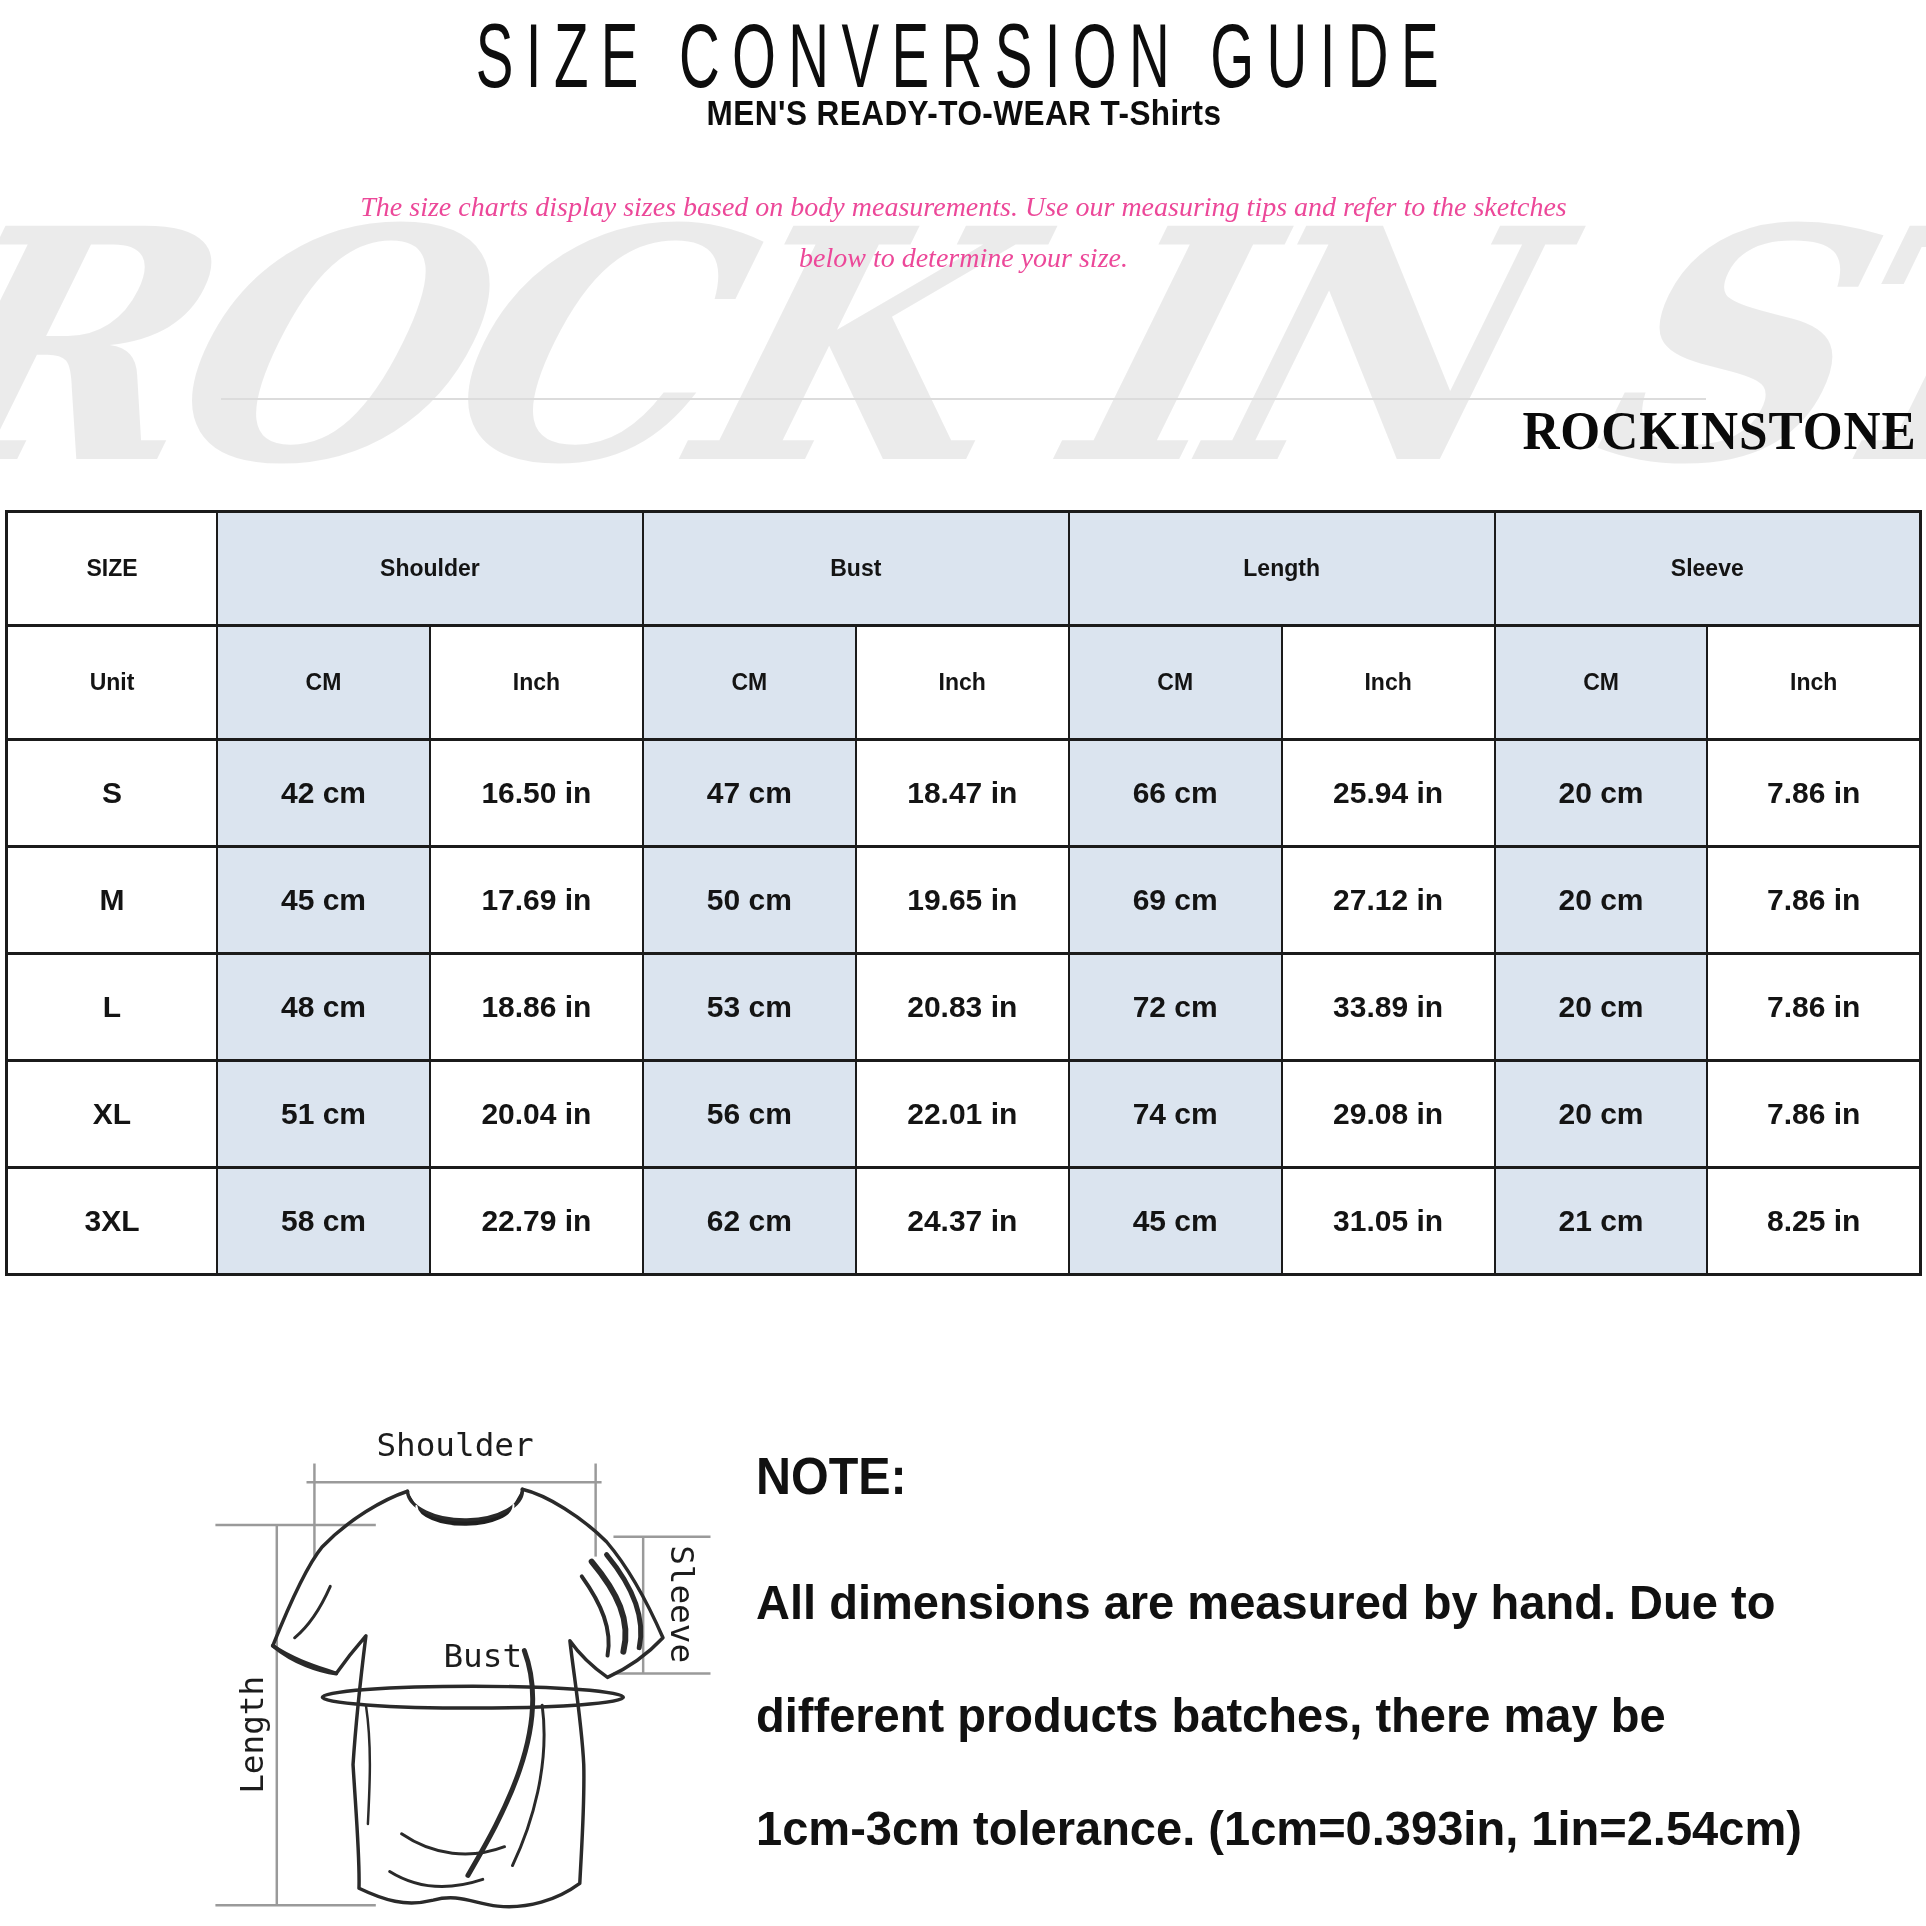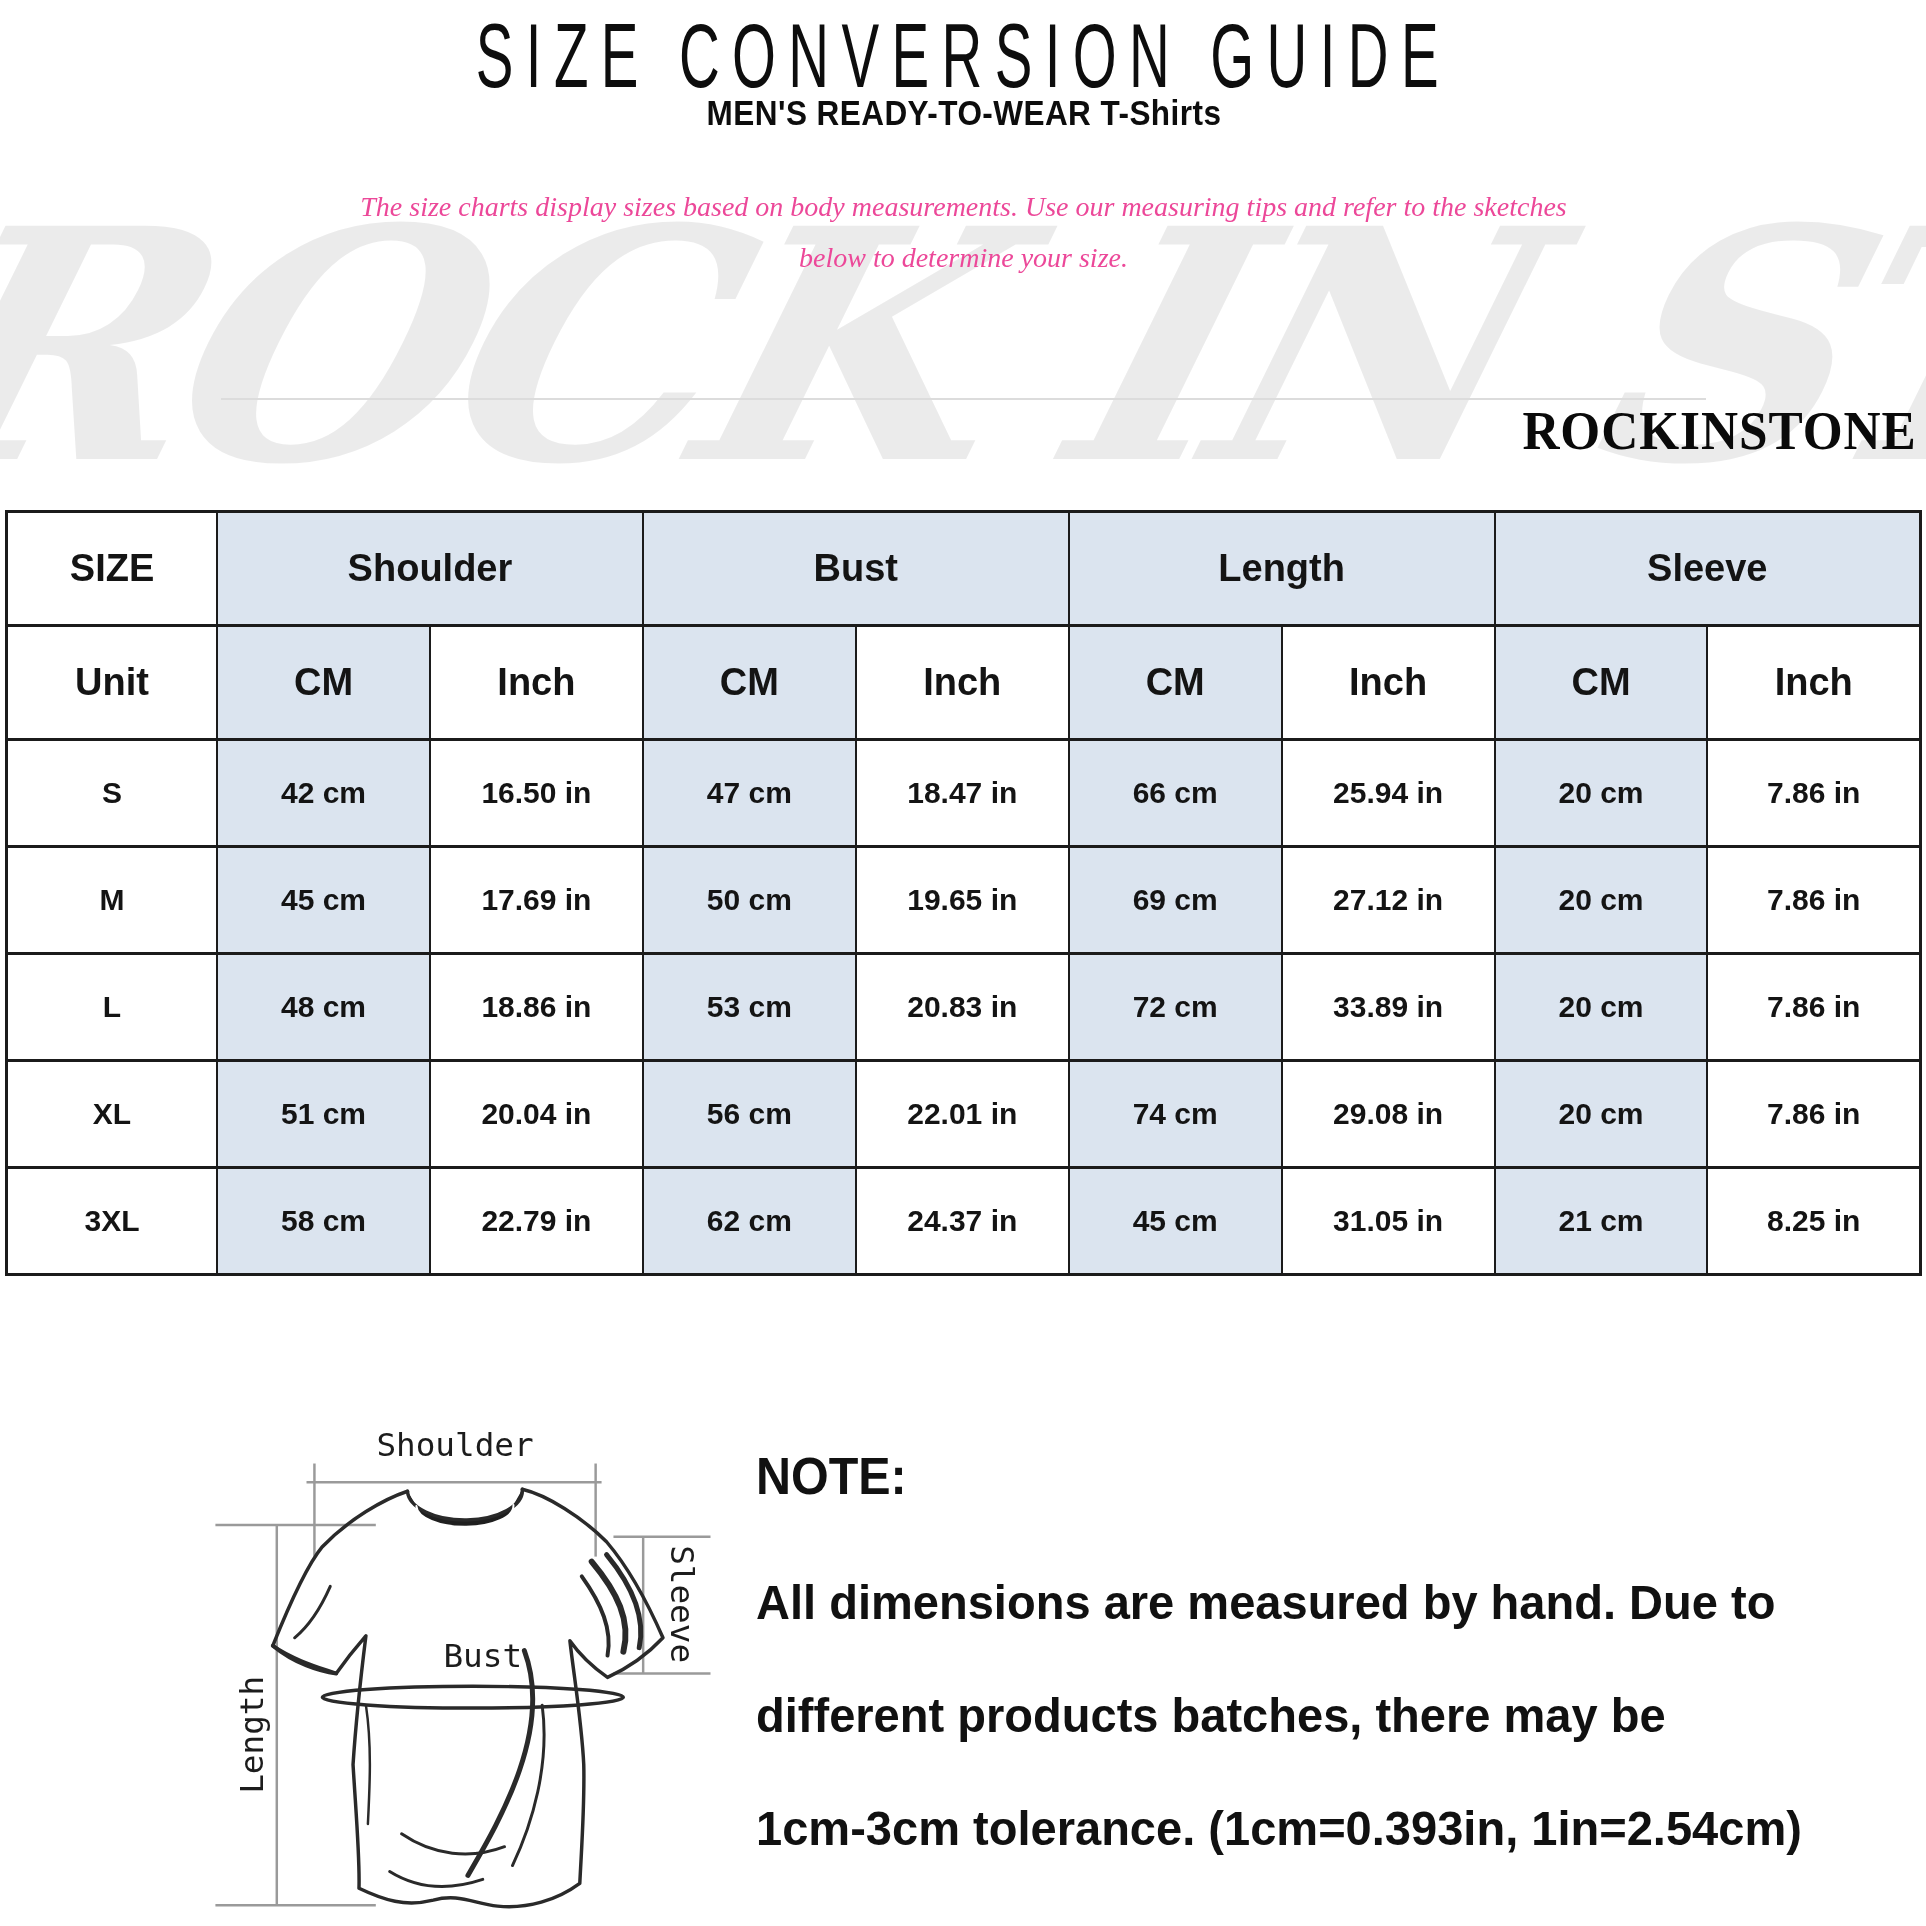--- a/index.html
+++ b/index.html
@@ -39,21 +39,21 @@
   .size-table {
     position:absolute; top:510px; left:5px; width:1917px; z-index:2;
     border-collapse:collapse; table-layout:fixed; background:#fff;
     border:3px solid #1b1b1b;
   }
   .size-table th, .size-table td {
     border:2px solid #1b1b1b; border-top-width:3px; border-bottom-width:3px;
     text-align:center; vertical-align:middle;
     font-weight:bold; color:#141414;
   }
-  .size-table thead th { height:114px; font-size:38px; }
+  .size-table thead th { height:114px; font-size:23px; }
   .size-table tbody td { height:107px; font-size:30px; }
   .size-table .blue { background:#dbe4ef; }
   .col-size { width:11.0%; }
   .col-m { width:11.125%; }
 
   
   .sketch { position:absolute; left:156px; top:1408px; width:604px; height:519px; z-index:2; }
   .note { position:absolute; left:756px; top:1447px; width:1124px; z-index:2; }
   .note-heading { font-size:51px; font-weight:bold; letter-spacing:0px; margin-bottom:40px;
     transform:scaleX(0.95); transform-origin:left; }

